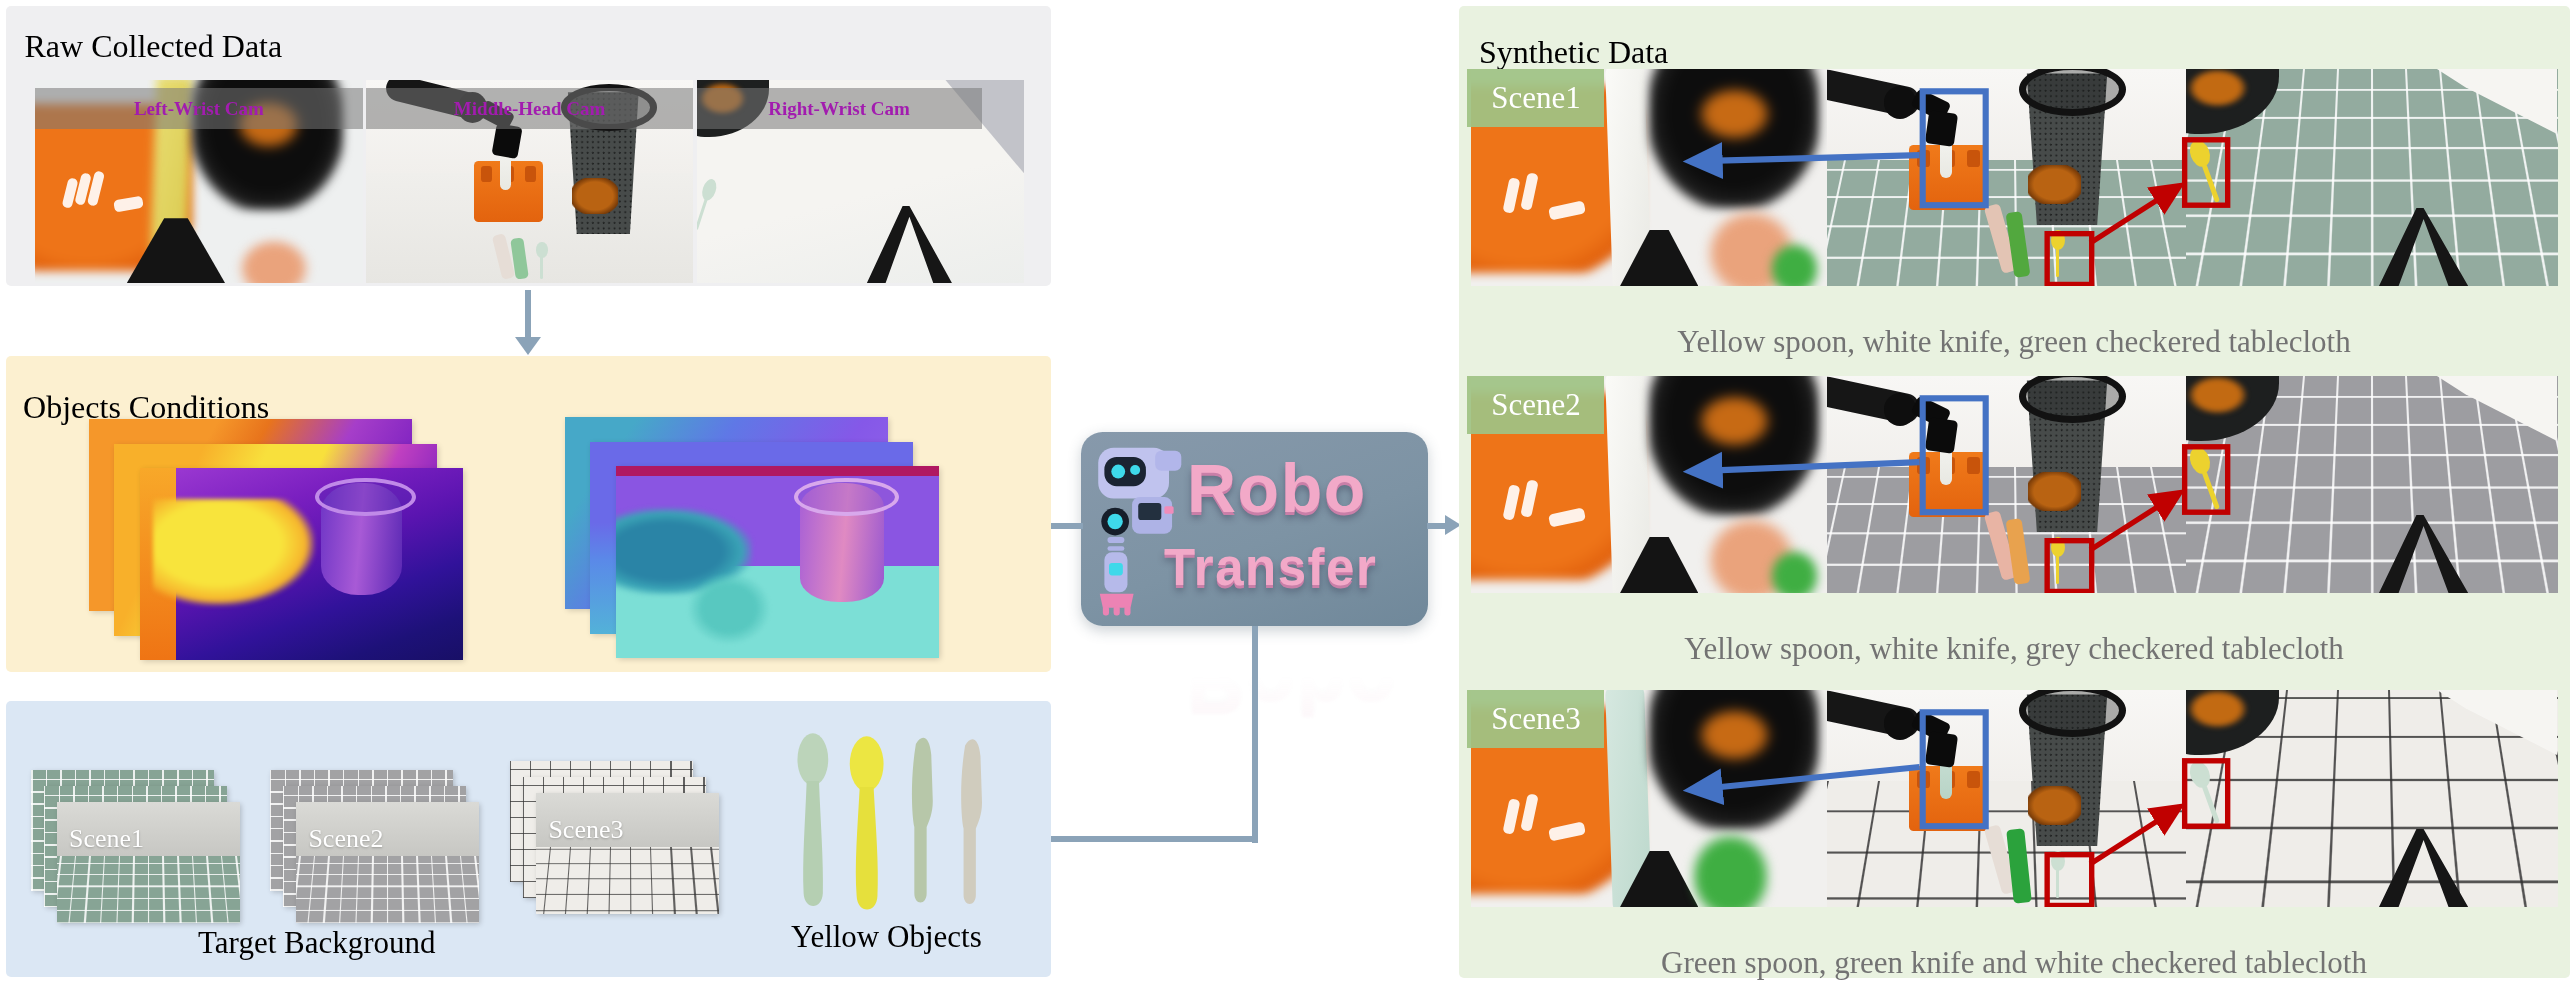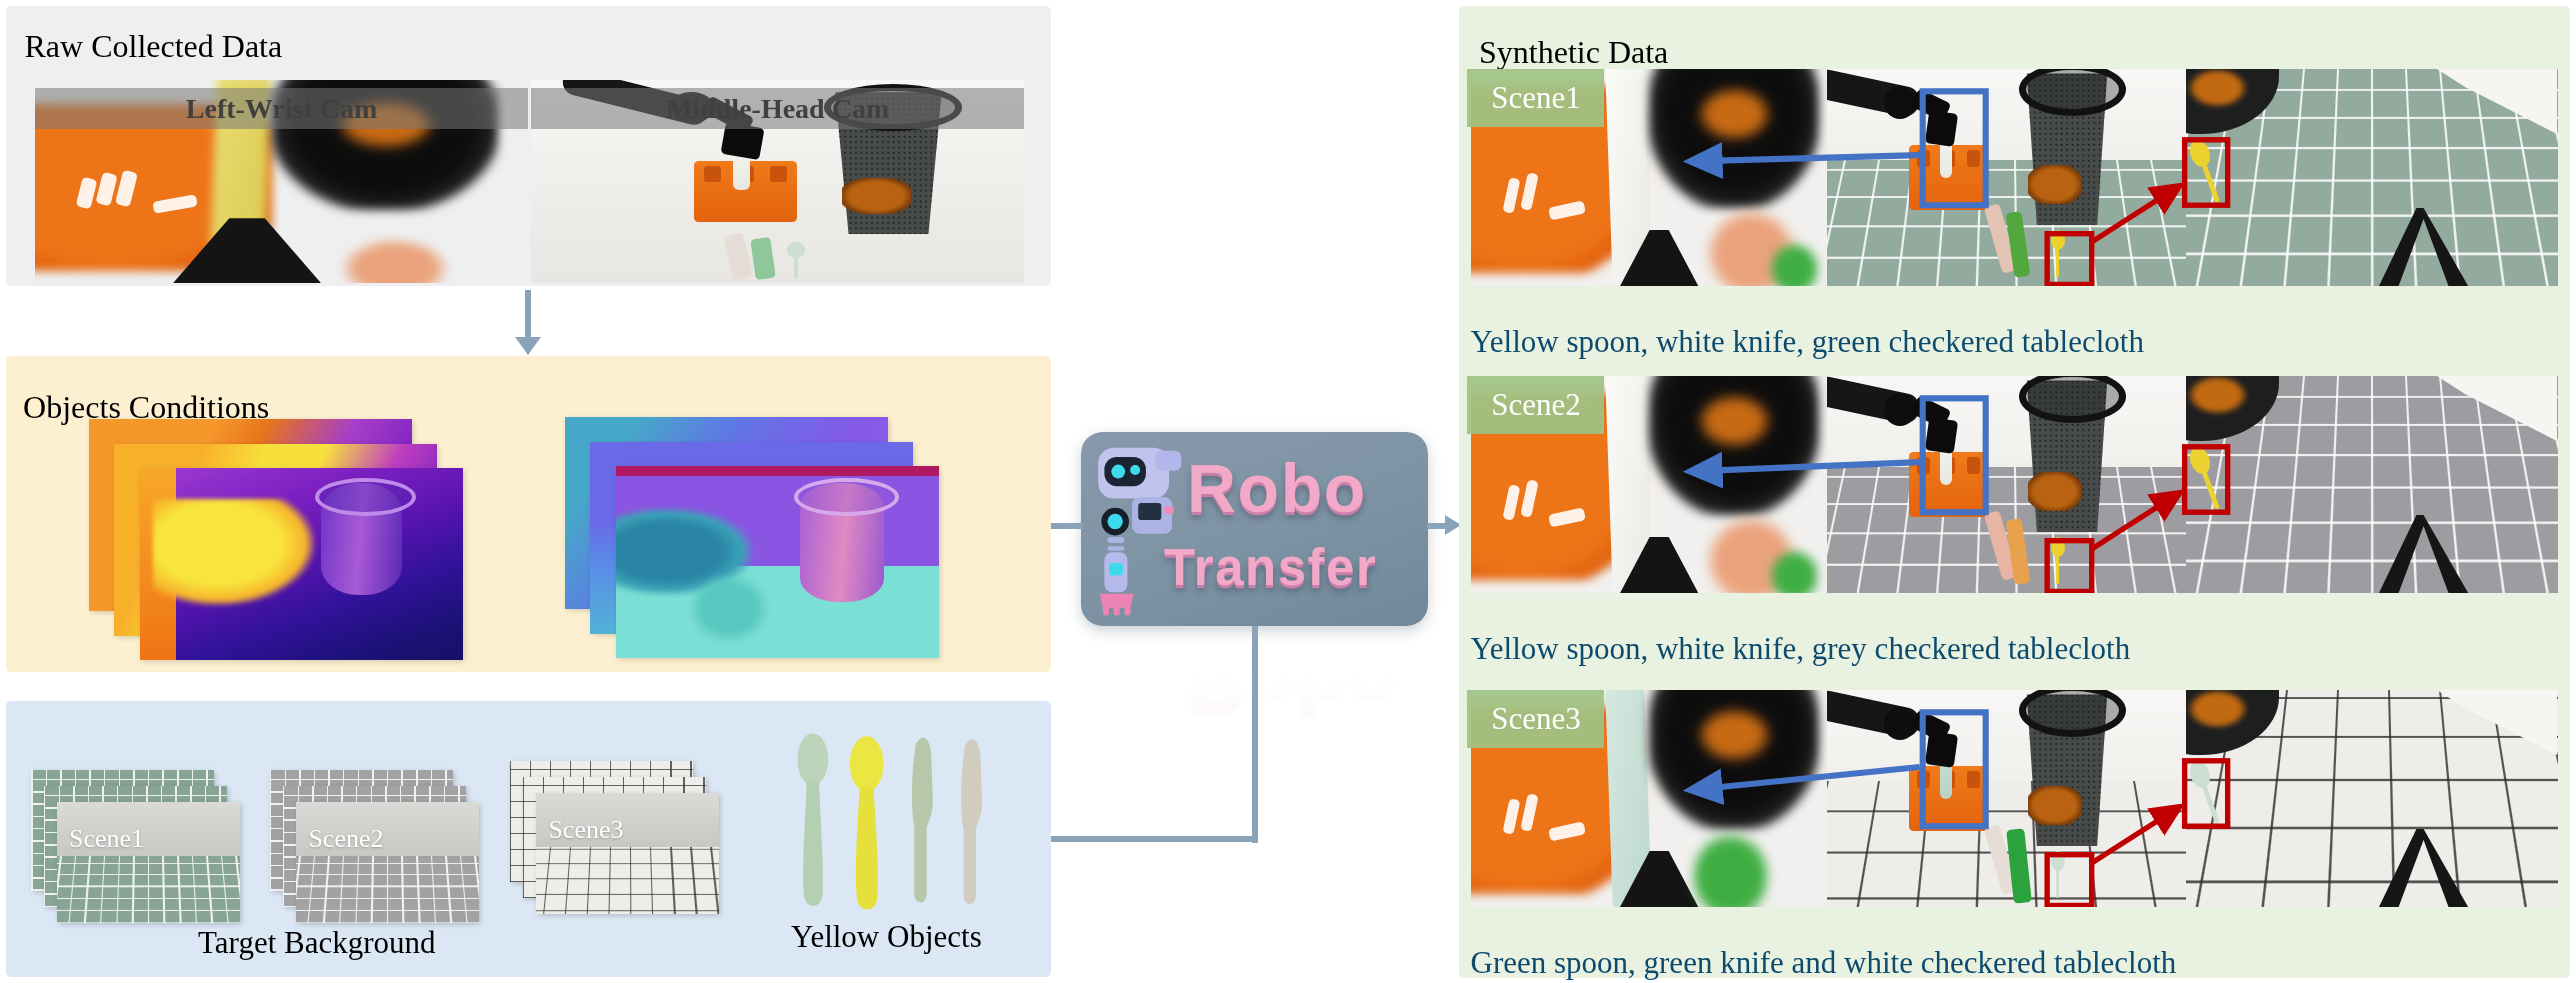--- a/index.html
+++ b/index.html
@@ -12,21 +12,21 @@
   #panel-raw{left:6.1px;top:6.1px;width:1045px;height:280px;background:#efeff1;}
   #panel-geo{left:6.1px;top:356px;width:1045px;height:316px;background:#fcf0d0;}
   #panel-app{left:6.1px;top:701px;width:1045px;height:276px;background:#dbe7f4;}
   #panel-syn{left:1459px;top:6.1px;width:1111px;height:972px;background:#e9f2e0;}
 
   
   .cams{position:absolute;left:29px;top:74px;width:989px;height:203px;display:flex;gap:3.1px;}
   .cam{position:relative;margin:0;flex:1;overflow:hidden;background:#eef0f0;}
   .cam-label{position:absolute;left:0;right:0;top:8.4px;height:41px;background:rgba(120,120,120,.55);
              display:flex;align-items:center;justify-content:center;z-index:6;}
-  .cam-label span{color:#404040;font-weight:700;font-size:28px;white-space:nowrap;}
+  .cam-label span{color:#a21caf;font-weight:700;font-size:19px;white-space:nowrap;}
   .abs{position:absolute;}
   .blurred{filter:blur(4.6px);}
   
   .orange-blob{background:radial-gradient(ellipse at 45% 45%,#ee7418 0 62%,#e05f0c 78%,transparent 82%);}
   .fork-tine{background:#fff;border-radius:4.6px;opacity:.9;}
   .yellow-strip{background:linear-gradient(100deg,#e9de72,#d9c94e);}
   .dark-mass{background:radial-gradient(ellipse at 50% 45%,#0d0d0d 0 55%,#222 70%,transparent 76%);}
   .dark-mass .streak{position:absolute;left:28%;top:30%;width:45%;height:32%;border-radius:50%;
                      background:radial-gradient(ellipse,#c76a14 0 50%,transparent 70%);filter:blur(3.1px);}
   .wedge{background:#141414;clip-path:polygon(38% 0,62% 0,100% 100%,0 100%);}
@@ -138,21 +138,21 @@
   
   .strip{position:absolute;left:11.5px;width:1087px;height:217px;display:flex;}
   .syn-img{position:relative;margin:0;overflow:hidden;height:100%;}
   .syn-left{width:356px;background:#f1f0ee;}
   .syn-mid{width:359px;background:#f6f5f3;}
   .syn-right{width:372px;background:#f2f1ef;}
   .badge{position:absolute;left:-3.1px;top:0;width:137px;height:58px;background:rgba(159,195,132,.93);
          display:flex;align-items:center;justify-content:center;z-index:8;}
   .badge span{color:#fff;font-size:31px;}
   .annot{position:absolute;left:0;top:0;width:100%;height:100%;z-index:9;pointer-events:none;}
-  .syn-caption{position:absolute;left:11.5px;width:1087px;text-align:left;font-size:31px;color:#0c4a6e;white-space:nowrap;}
+  .syn-caption{position:absolute;left:11.5px;width:1087px;text-align:center;font-size:31px;color:#737373;white-space:nowrap;}
   .blade{position:absolute;border-radius:10.8px;}
   .r1 .blade,.r2 .blade{background:linear-gradient(100deg,#fbfbf8,#e9e9e4);}
   .r3 .blade{background:linear-gradient(100deg,#d6e8e0,#bcd8cc);}
 </style>
 </head>
 <body>
 
 <div class="stage">
 
   <svg width="0" height="0" style="position:absolute">
@@ -207,20 +207,35 @@
         <div class="abs packet" style="left:45%;top:78%;width:4%;height:20%;background:#8fc79a;transform:rotate(-8deg);"></div>
         <div class="abs spoon-sm" style="left:52%;top:80%;width:3.5%;height:18%;">
           <div class="head c-palegreen"></div>
             <div class="stem c-palegreen"></div>
         </div>
         <div class="cam-label">
           <span>Middle-Head Cam</span>
         </div>
       </figure>
 
+      <figure class="cam">
+        <div class="abs" style="left:0;top:0;width:100%;height:100%;background:linear-gradient(165deg,#f5f4f1 0 55%,#eceeec 100%);"></div>
+        <div class="abs bin-corner" style="left:-4%;top:-6%;width:26%;height:34%;">
+            <div class="glow"></div>
+          </div>
+        <div class="abs" style="left:76%;top:0;width:24%;height:46%;background:#c2c3c9;clip-path:polygon(100% 0,100% 100%,0 0);"></div>
+        <div class="abs spoon-sm" style="left:0.5%;top:48%;width:4%;height:26%;transform:rotate(18deg);">
+          <div class="head c-palegreen"></div>
+            <div class="stem c-palegreen"></div>
+        </div>
+        <div class="abs wedge-v" style="left:52%;bottom:0;width:26%;height:38%;"></div>
+        <div class="cam-label" style="right:13%;left:0;">
+          <span>Right-Wrist Cam</span>
+        </div>
+      </figure>
     </div>
   </section>
 
   <div class="conn" style="left:525px;top:290px;width:6.1px;height:49px;"></div>
   <div class="head-down" style="left:515px;top:337px;"></div>
 
   <section class="panel" id="panel-geo">
     <h2 class="panel-title" style="left:17px;top:6.1px;">Objects Conditions</h2>
 
     <div class="stack" style="left:83px;top:63px;">

